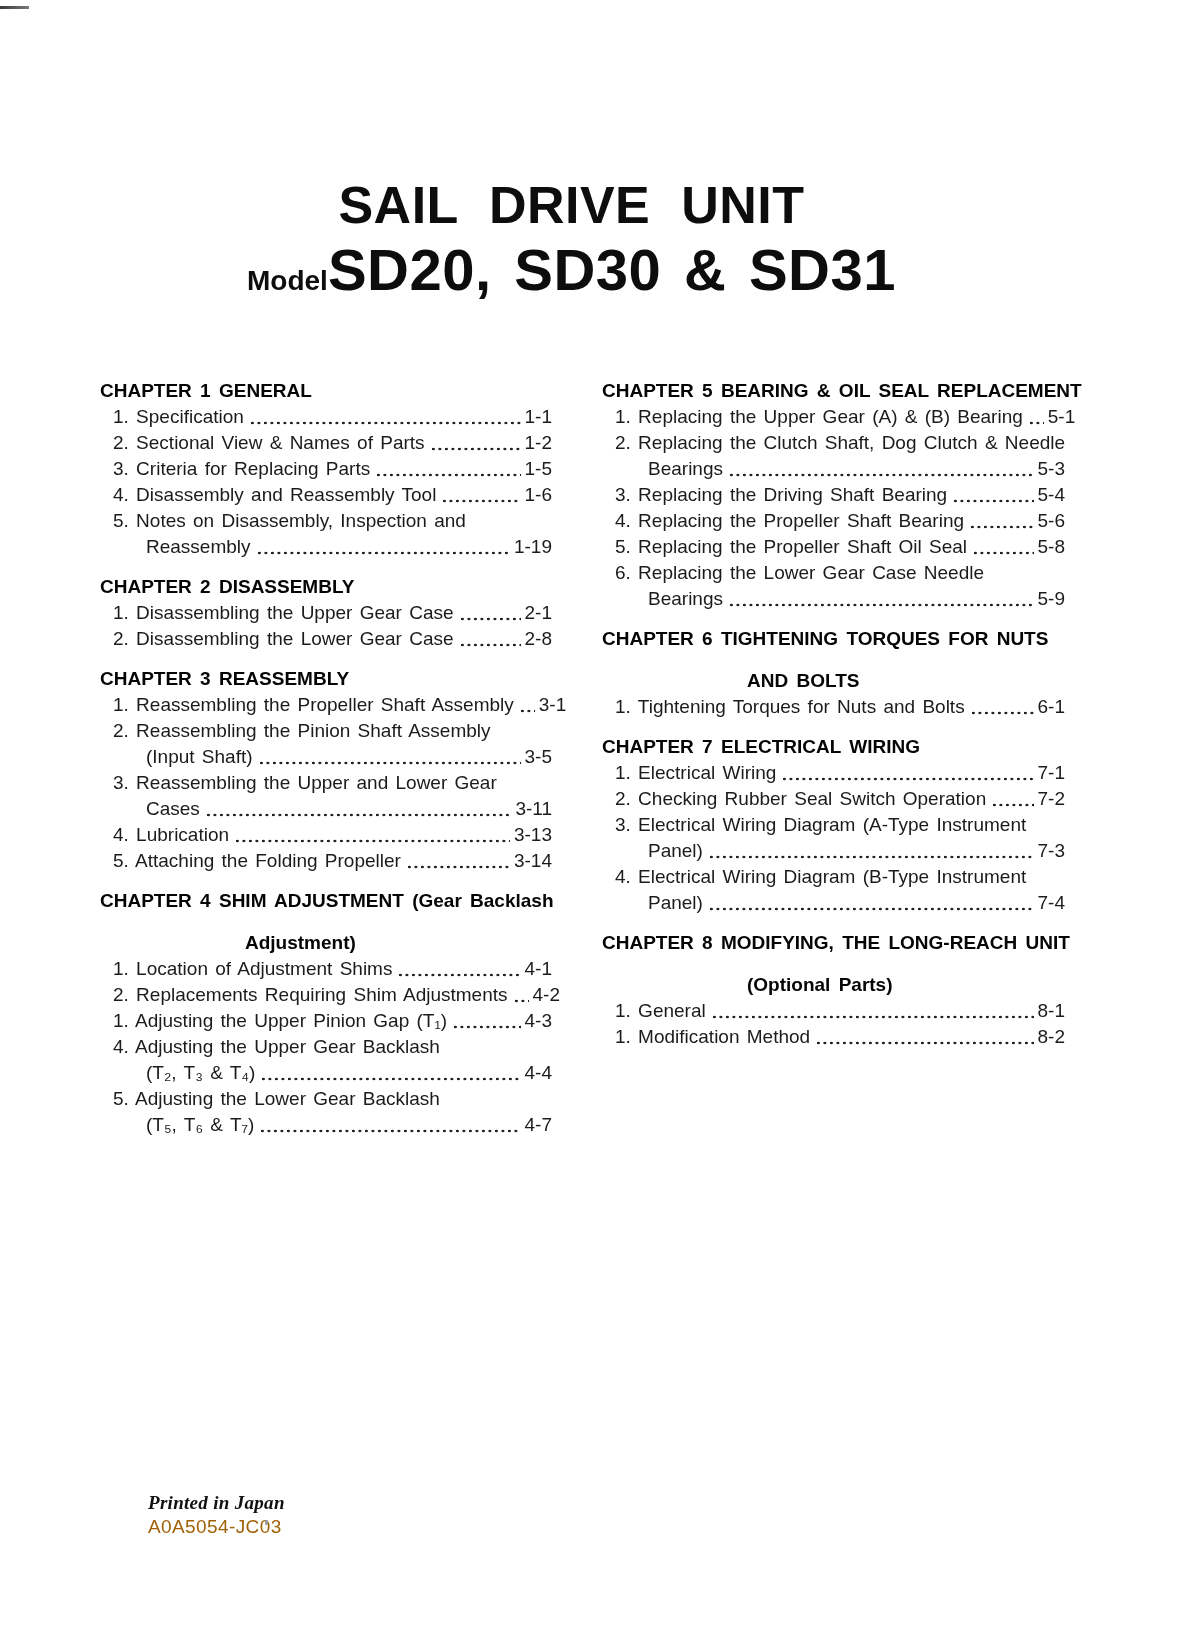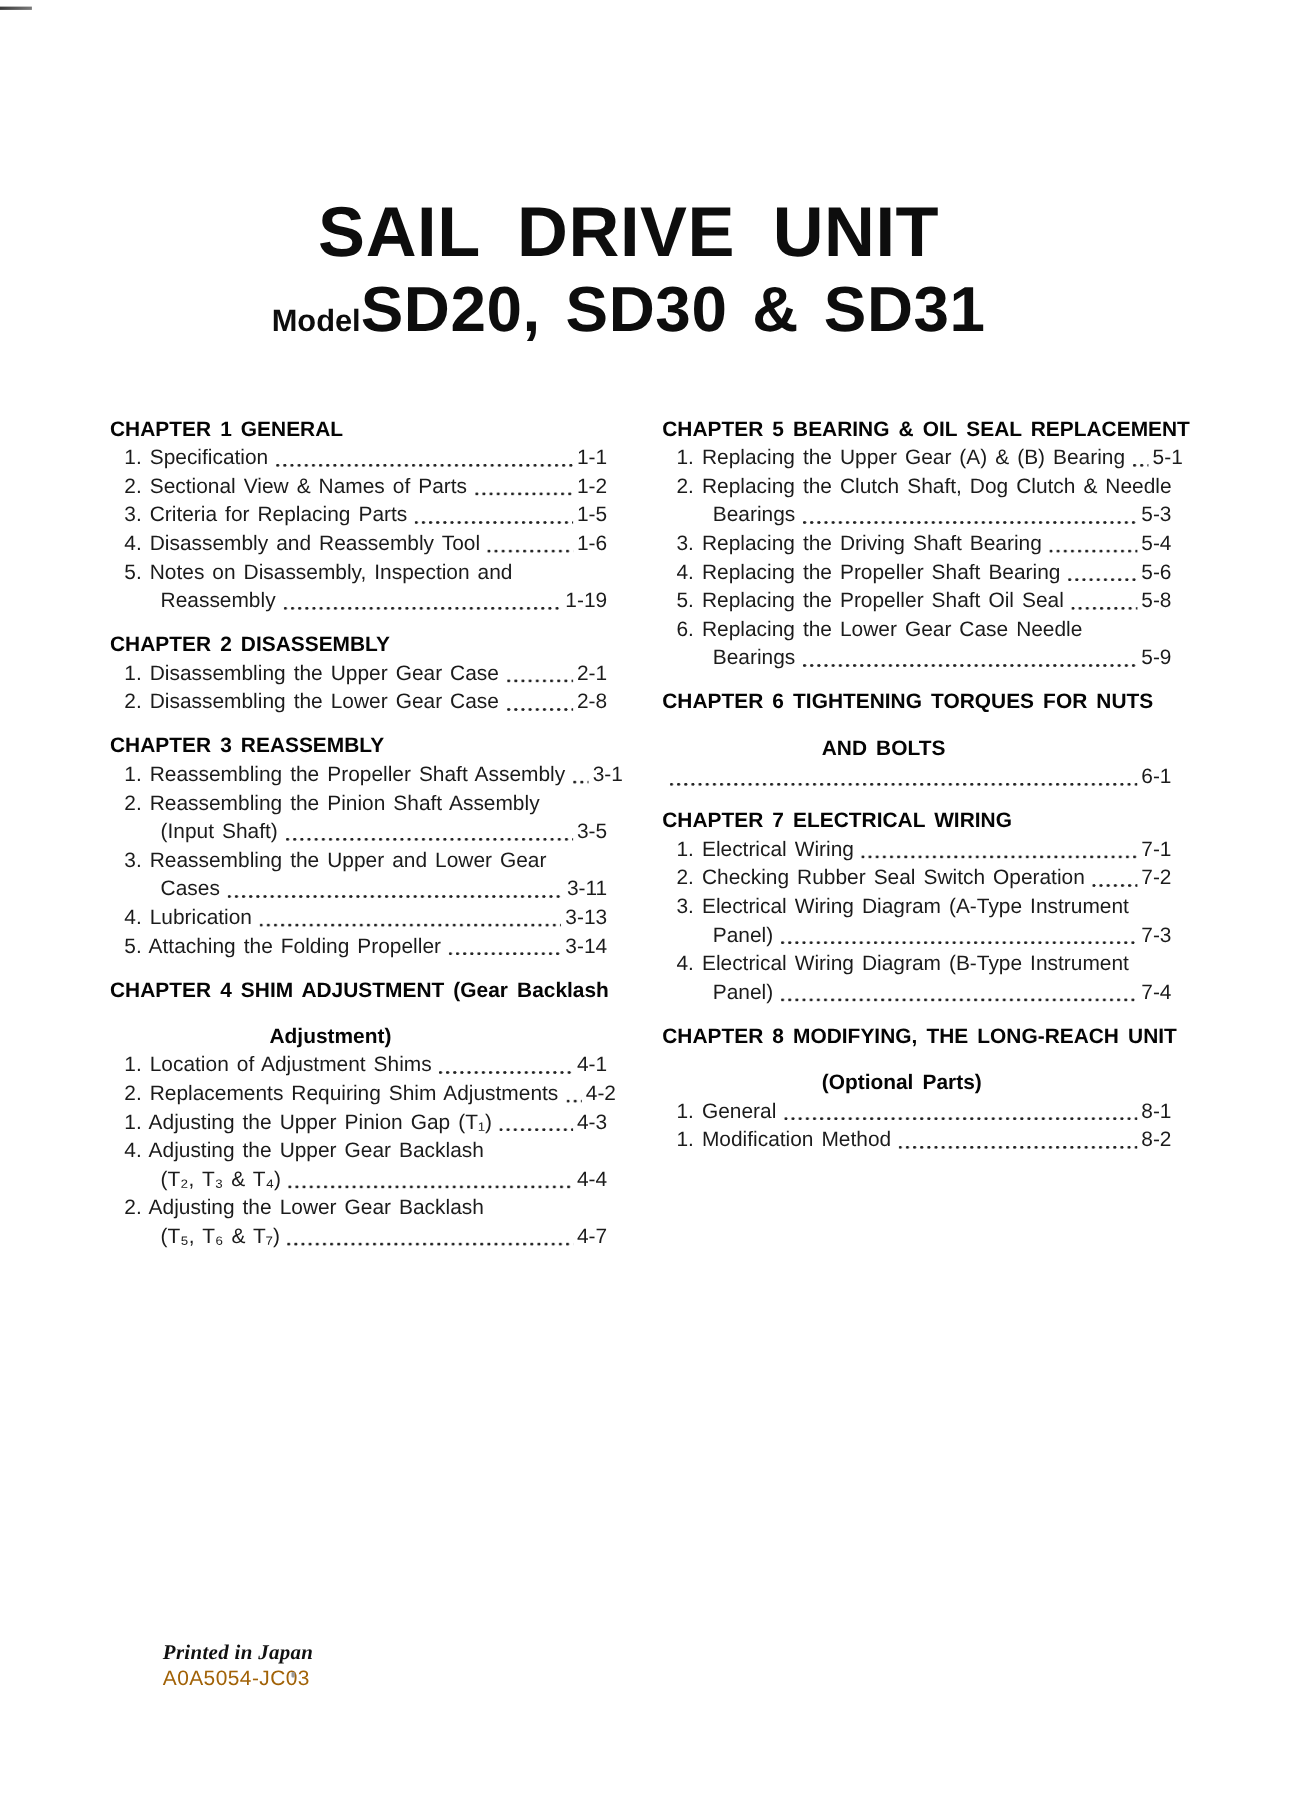--- a/index.html
+++ b/index.html
@@ -15,21 +15,21 @@
   .scan-artifact{
     position:absolute;left:0;top:6px;width:29px;height:3px;
     background:linear-gradient(to right,#3a3a3a,#7a7a7a);
   }
   
   .title-block{
     position:absolute;top:178px;left:0;width:1179px;
     text-align:center;
   }
   .title-line1{
-    font-size:64px;font-weight:bold;letter-spacing:0.5px;word-spacing:16px;
+    font-size:52px;font-weight:bold;letter-spacing:0.5px;word-spacing:16px;
     color:#0d0d0d;margin:0 36px 0 0;line-height:1.05;
   }
   .title-line2{
     margin:8px 36px 0 0;
     display:flex;justify-content:center;align-items:baseline;
   }
   .model-label{font-size:28px;font-weight:bold;color:#0d0d0d;}
   .model-numbers{font-size:58px;font-weight:bold;letter-spacing:0.5px;word-spacing:6px;color:#0d0d0d;line-height:1.0;}
   
   .toc-col{position:absolute;top:378px;font-size:19px;}
@@ -172,21 +172,21 @@
         </div>
         <div class="row">
           <span class="t">4. Adjusting the Upper Gear Backlash</span>
         </div>
         <div class="row cont">
           <span class="t">(T₂, T₃ &amp; T₄)</span>
           <span class="dots"></span>
           <span class="pg">4-4</span>
         </div>
         <div class="row">
-          <span class="t">2. Adjusting the Lower Gear Backlash</span>
+          <span class="t">5. Adjusting the Lower Gear Backlash</span>
         </div>
         <div class="row cont">
           <span class="t">(T₅, T₆ &amp; T₇)</span>
           <span class="dots"></span>
           <span class="pg">4-7</span>
         </div>
       </div>
     </div>
   <div class="toc-col right" id="toc-right">
       <div class="section">
@@ -225,20 +225,21 @@
         <div class="row cont">
           <span class="t">Bearings</span>
           <span class="dots"></span>
           <span class="pg">5-9</span>
         </div>
       </div>
       <div class="section">
         <div class="heading-line">CHAPTER 6 TIGHTENING TORQUES FOR NUTS</div>
         <div class="heading-line heading-cont">AND BOLTS</div>
         <div class="row">
+          <span class="t">1. Tightening Torques for Nuts and Bolts</span>
           <span class="dots"></span>
           <span class="pg">6-1</span>
         </div>
       </div>
       <div class="section">
         <div class="heading-line">CHAPTER 7 ELECTRICAL WIRING</div>
         <div class="row">
           <span class="t">1. Electrical Wiring</span>
           <span class="dots"></span>
           <span class="pg">7-1</span>

